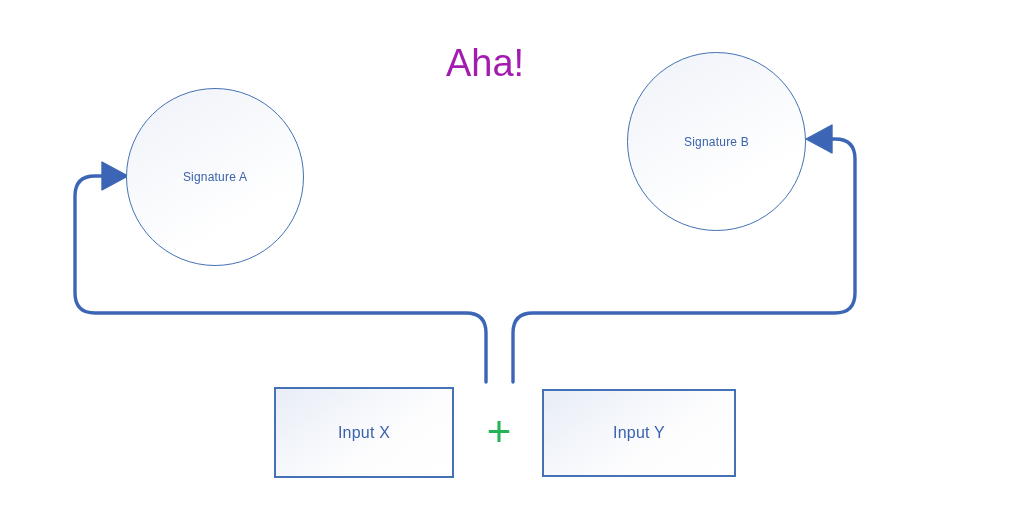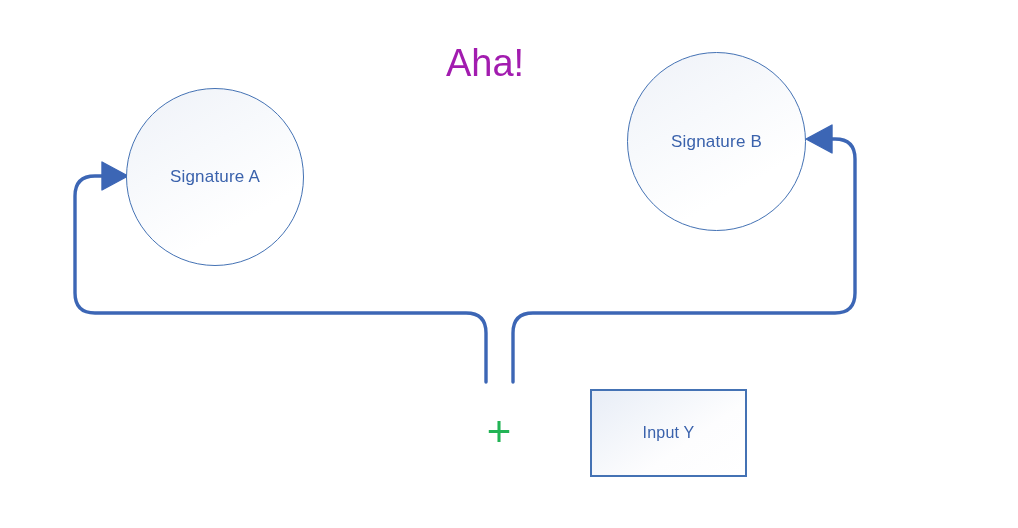--- a/index.html
+++ b/index.html
@@ -30,21 +30,21 @@
     border-radius: 50%;
     border: 1.6px solid #4472b4;
     background: linear-gradient(150deg, #eff2f8 0%, #f7f9fc 38%, #ffffff 72%, #ffffff 100%);
     display: flex;
     align-items: center;
     justify-content: center;
     box-sizing: border-box;
   }
   .node-circle .node-label {
     color: #3a62ac;
-    font-size: 17px;
+    font-size: 12px;
     letter-spacing: 0.2px;
     white-space: nowrap;
     text-align: right;
   }
   #circle-a {
     left: 126px;
     top: 88px;
     width: 178px;
     height: 178px;
   }
@@ -71,23 +71,22 @@
   }
   #box-x {
     left: 274px;
     top: 387px;
     width: 180px;
     height: 91px;
   }
   #box-y {
     left: 542px;
     top: 389px;
-    width: 157px;
+    width: 194px;
     height: 88px;
-    margin-left: 48px;
   }
   #plus-sign {
     position: absolute;
     left: 479px;
     top: 410px;
     width: 40px;
     height: 44px;
     color: #22b455;
     font-size: 42px;
     line-height: 44px;
@@ -137,20 +136,23 @@
   <div id="aha-title">Aha!</div>
 
   <div id="circle-a" class="node-circle">
     <span class="node-label">Signature A</span>
   </div>
 
   <div id="circle-b" class="node-circle">
     <span class="node-label">Signature B</span>
   </div>
 
+  <div id="box-x" class="node-box">
+    <span class="node-label">Input X</span>
+  </div>
 
   <div id="plus-sign">+</div>
 
   <div id="box-y" class="node-box">
     <span class="node-label">Input Y</span>
   </div>
 
 </div>
 
 </body></html>

